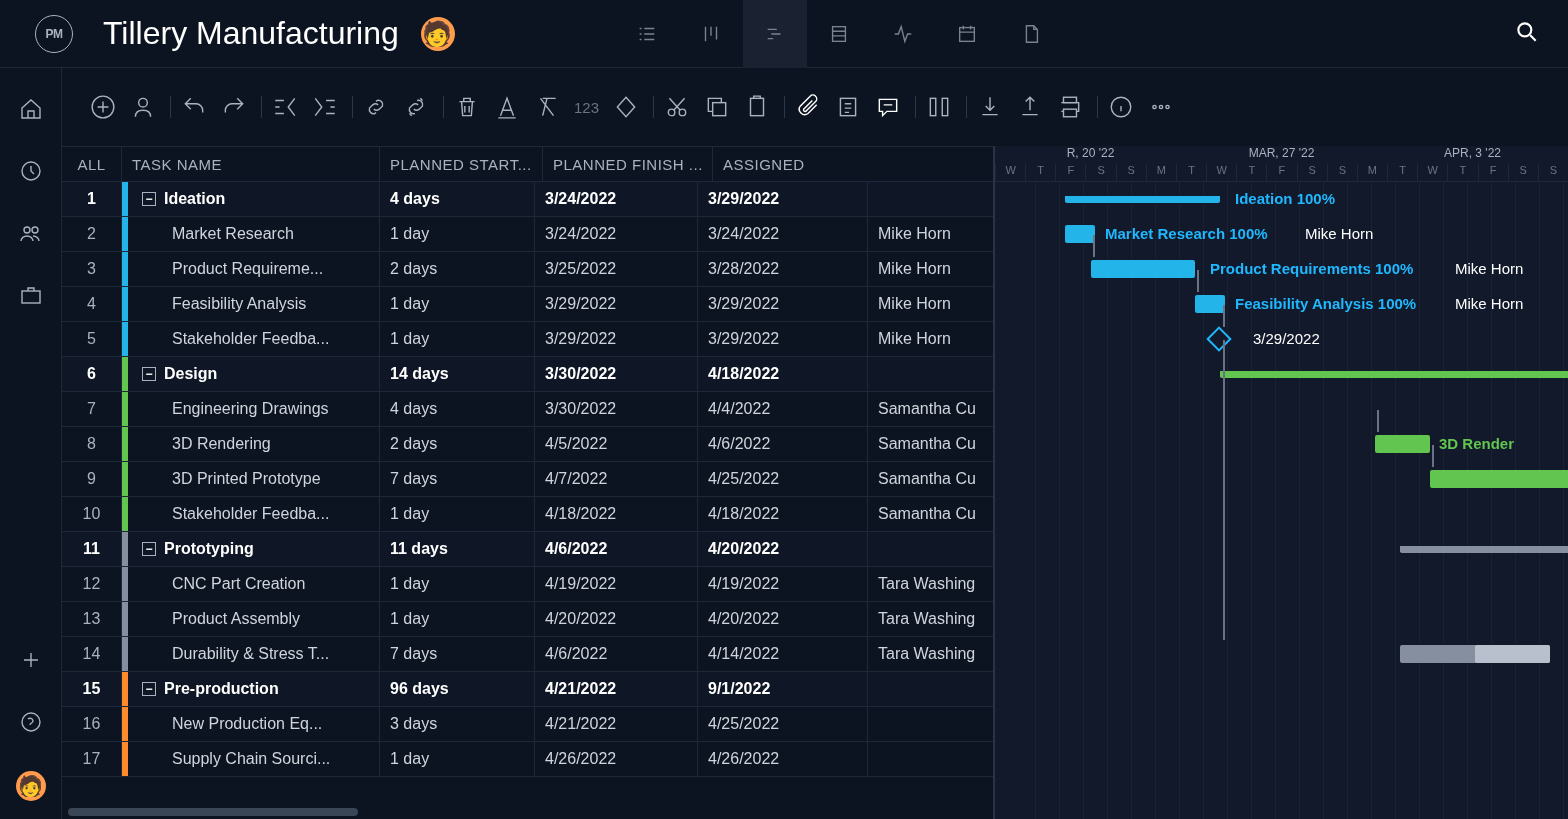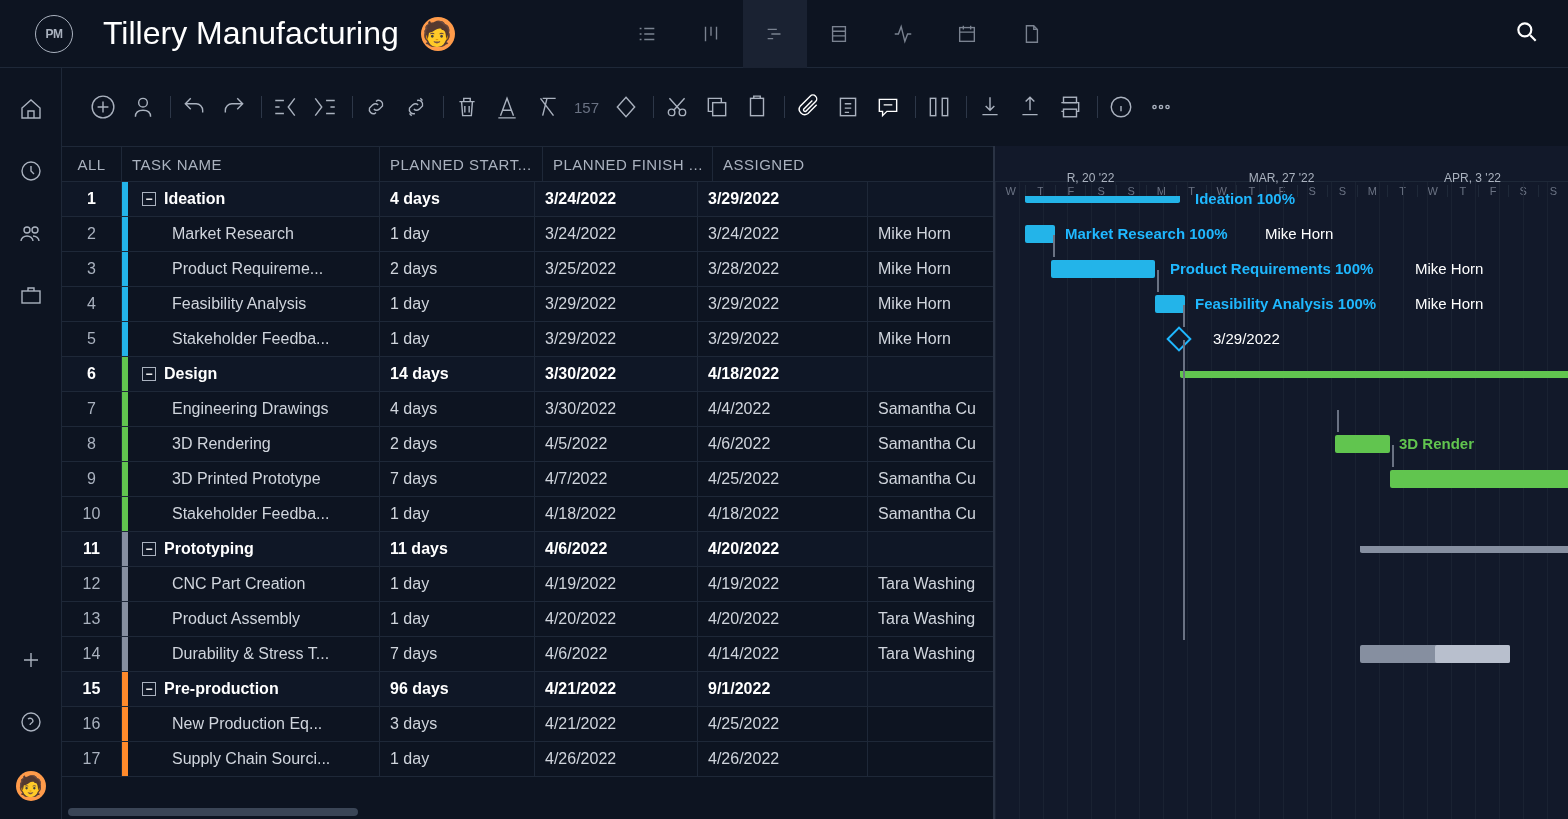--- a/index.html
+++ b/index.html
@@ -60,25 +60,25 @@
 .row.group .cell { font-weight:700; color:#fff; }
 .row.group { background:#0f1726; }
 .name-pad { width:44px; flex-shrink:0; }
 .name-pad-g { width:14px; flex-shrink:0; }
 .hscroll { height:14px; background:#0d1421; display:flex; align-items:center; }
 .hthumb { height:8px; background:#3a4556; border-radius:4px; width:290px; margin-left:6px; }
 
 
 .gantt { flex:1; display:flex; flex-direction:column; overflow:hidden; background:#12192a; }
 .gantt-head { height:36px; border-bottom:1px solid #1e2838; display:flex; flex-direction:column; }
-.gh-months { display:flex; height:18px; font-size:12px; color:#aab2bf;margin-top:25px; }
+.gh-months { display:flex; height:18px; font-size:12px; color:#aab2bf; }
 .gh-month { flex:1; text-align:center; }
 .gh-days { display:flex; height:18px; }
 .gday { flex:1; text-align:center; font-size:11px; color:#6a7283; border-left:1px solid #1e2838; }
-.gantt-body { flex:1; position:relative; background-image:repeating-linear-gradient(90deg, #1a2232 0, #1a2232 1px, transparent 1px, transparent 24px); }
+.gantt-body { flex:1; position:relative; background-image:repeating-linear-gradient(90deg, #1a2232 0, #1a2232 1px, transparent 1px, transparent 24px);margin-left:40px; }
 .grow { position:absolute; left:0; right:0; height:35px; }
 .gbar { position:absolute; height:18px; top:8px; border-radius:2px; }
 .gbar-summary { height:7px; top:14px; }
 .gbar-summary::before, .gbar-summary::after { content:""; position:absolute; top:0; width:0; height:0; }
 .gbar-summary::before { left:0; border-left:6px solid currentColor; border-bottom:6px solid transparent; }
 .gbar-summary::after { right:0; border-right:6px solid currentColor; border-bottom:6px solid transparent; }
 .glabel { position:absolute; top:8px; font-size:15px; font-weight:600; white-space:nowrap; }
 .gassign { color:#fff; font-weight:400; }
 .gmilestone { position:absolute; width:18px; height:18px; top:8px; transform:rotate(45deg); border:2px solid #1fb8ff; }
 
@@ -241,21 +241,21 @@
   <div class="tbtn">
       <svg viewBox="0 0 24 24">
         <path d="M6 20L12 4l6 16M8 15h8M4 22h16"></path>
       </svg>
     </div>
   <div class="tbtn">
       <svg viewBox="0 0 24 24">
         <path d="M6 4l12 16M12 4l-4 16M8 4h12"></path>
       </svg>
     </div>
-  <div class="txtnum">157</div>
+  <div class="txtnum">123</div>
   <div class="tbtn">
       <svg viewBox="0 0 24 24">
         <path d="M12 3l8 9-8 9-8-9z"></path>
       </svg>
     </div>
   <div class="tsep"></div>
   <div class="tbtn">
       <svg viewBox="0 0 24 24">
         <circle cx="7" cy="17" r="3"></circle>
         <circle cx="17" cy="17" r="3"></circle>

